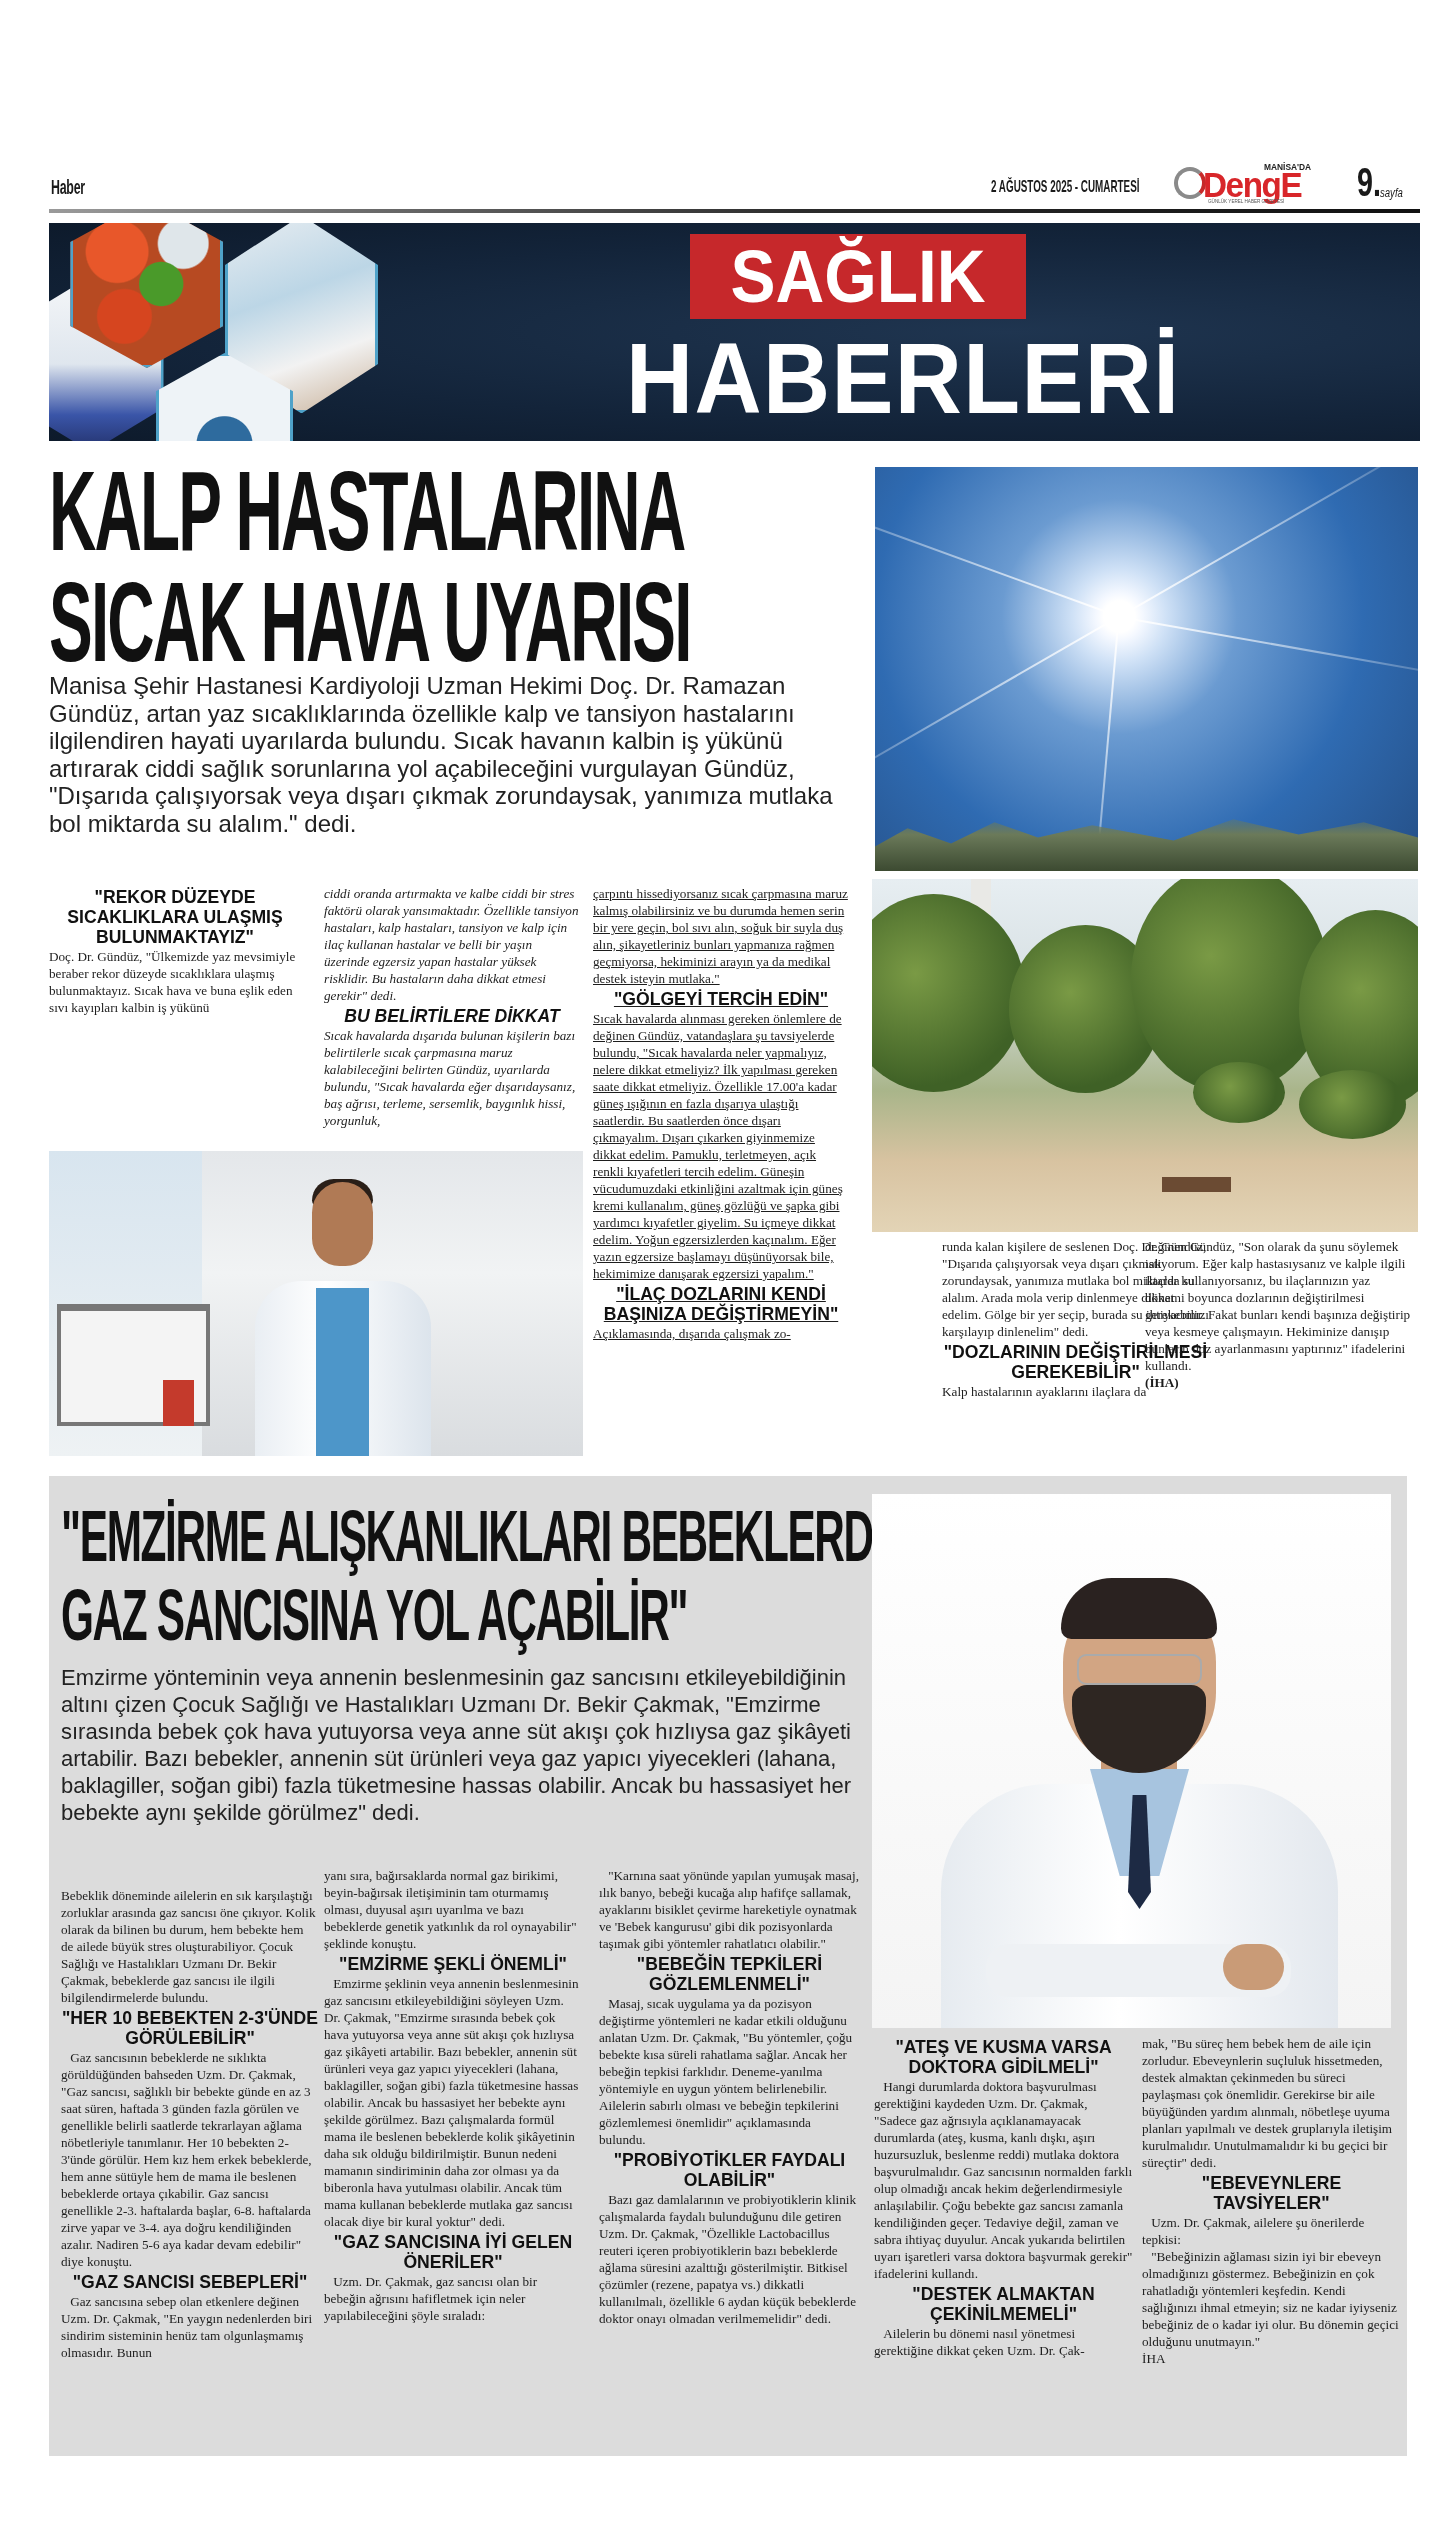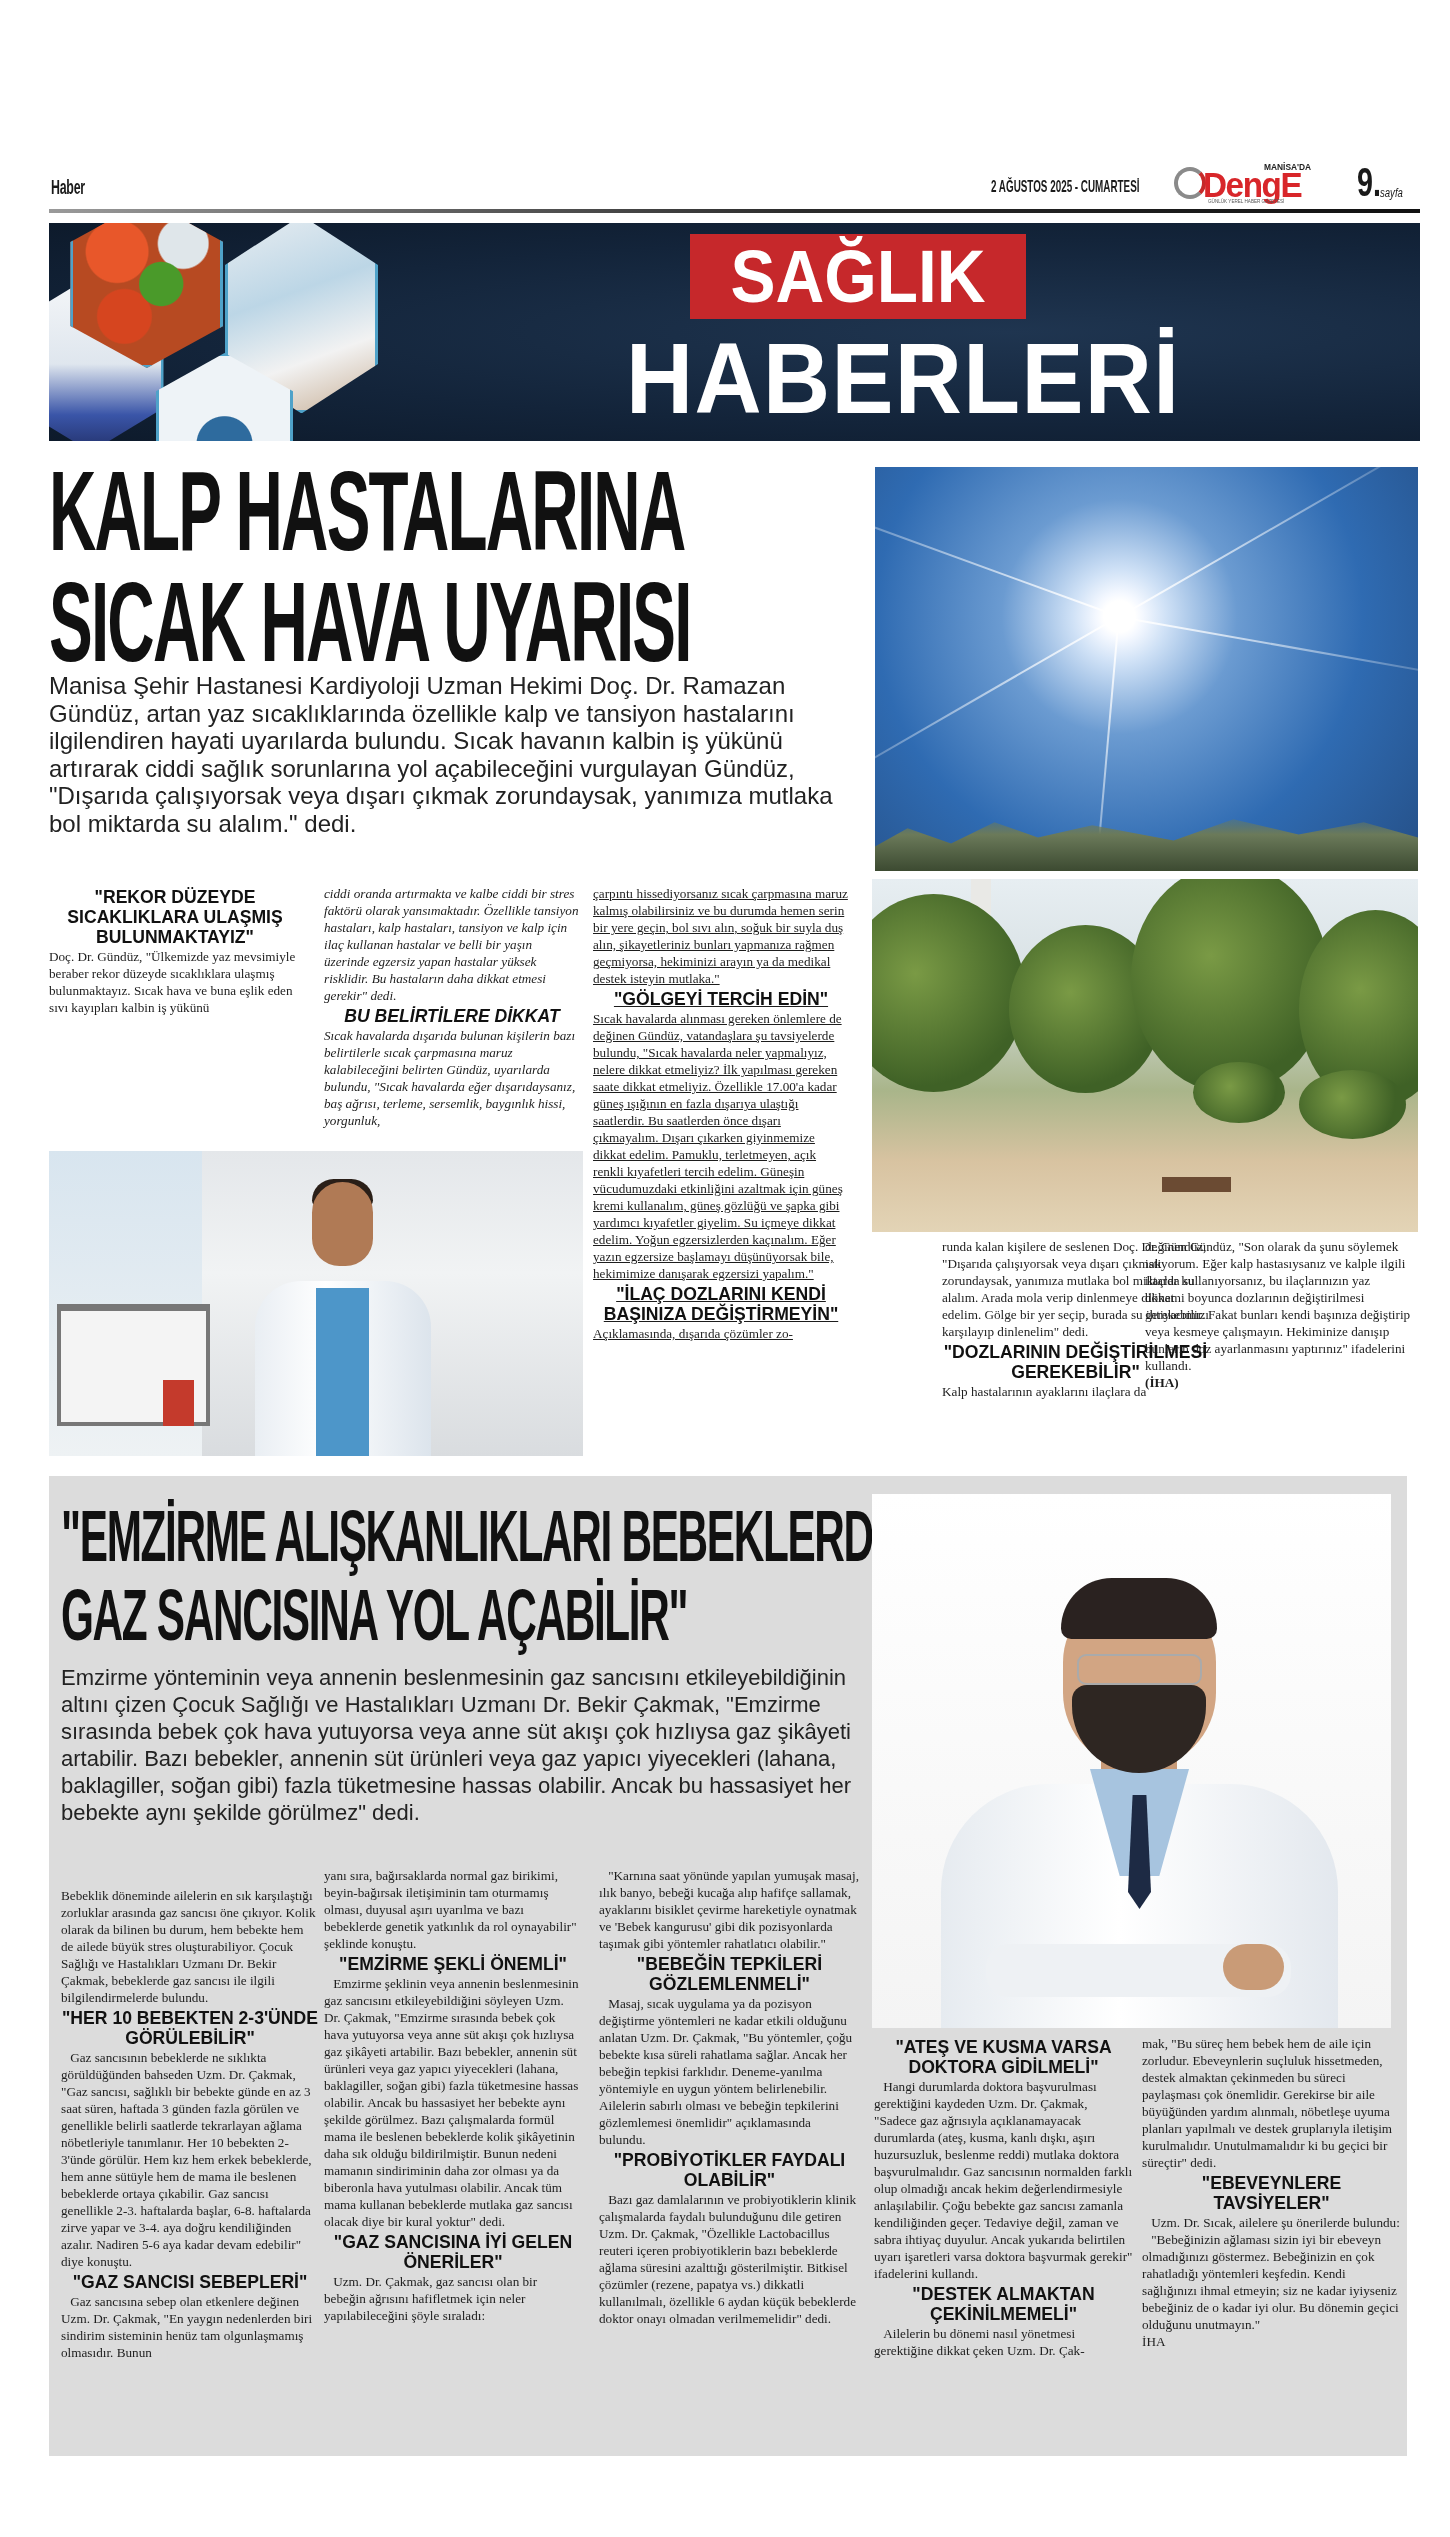--- a/index.html
+++ b/index.html
@@ -133,21 +133,21 @@
 <div class="col a1c2">
   <p>ciddi oranda artırmakta ve kalbe ciddi bir stres faktörü olarak yansımaktadır. Özellikle tansiyon hastaları, kalp hastaları, tansiyon ve kalp için ilaç kullanan hastalar ve belli bir yaşın üzerinde egzersiz yapan hastalar yüksek risklidir. Bu hastaların daha dikkat etmesi gerekir" dedi.</p>
   <div class="sub">BU BELİRTİLERE DİKKAT</div>
   <p>Sıcak havalarda dışarıda bulunan kişilerin bazı belirtilerle sıcak çarpmasına maruz kalabileceğini belirten Gündüz, uyarılarda bulundu, "Sıcak havalarda eğer dışarıdaysanız, baş ağrısı, terleme, sersemlik, baygınlık hissi, yorgunluk,</p>
 </div>
 <div class="col a1c3">
   <p>çarpıntı hissediyorsanız sıcak çarpmasına maruz kalmış olabilirsiniz ve bu durumda hemen serin bir yere geçin, bol sıvı alın, soğuk bir suyla duş alın, şikayetleriniz bunları yapmanıza rağmen geçmiyorsa, hekiminizi arayın ya da medikal destek isteyin mutlaka."</p>
   <div class="sub">"GÖLGEYİ TERCİH EDİN"</div>
   <p>Sıcak havalarda alınması gereken önlemlere de değinen Gündüz, vatandaşlara şu tavsiyelerde bulundu, "Sıcak havalarda neler yapmalıyız, nelere dikkat etmeliyiz? İlk yapılması gereken saate dikkat etmeliyiz. Özellikle 17.00'a kadar güneş ışığının en fazla dışarıya ulaştığı saatlerdir. Bu saatlerden önce dışarı çıkmayalım. Dışarı çıkarken giyinmemize dikkat edelim. Pamuklu, terletmeyen, açık renkli kıyafetleri tercih edelim. Güneşin vücudumuzdaki etkinliğini azaltmak için güneş kremi kullanalım, güneş gözlüğü ve şapka gibi yardımcı kıyafetler giyelim. Su içmeye dikkat edelim. Yoğun egzersizlerden kaçınalım. Eğer yazın egzersize başlamayı düşünüyorsak bile, hekimimize danışarak egzersizi yapalım."</p>
   <div class="sub">"İLAÇ DOZLARINI KENDİ BAŞINIZA DEĞİŞTİRMEYİN"</div>
-  <p>Açıklamasında, dışarıda çözümler zo-</p>
+  <p>Açıklamasında, dışarıda çalışmak zo-</p>
 </div>
 
 <div class="photo-doctor">
   <div class="window"></div>
   <div class="bed"></div>
   <div class="red"></div>
   <div class="coat"></div>
   <div class="shirt"></div>
   <div class="hair"></div>
   <div class="head"></div>
@@ -217,17 +217,17 @@
 </div>
 <div class="col a2c4">
   <div class="sub">"ATEŞ VE KUSMA VARSA DOKTORA GİDİLMELİ"</div>
   <p class="indent">Hangi durumlarda doktora başvurulması gerektiğini kaydeden Uzm. Dr. Çakmak, "Sadece gaz ağrısıyla açıklanamayacak durumlarda (ateş, kusma, kanlı dışkı, aşırı huzursuzluk, beslenme reddi) mutlaka doktora başvurulmalıdır. Gaz sancısının normalden farklı olup olmadığı ancak hekim değerlendirmesiyle anlaşılabilir. Çoğu bebekte gaz sancısı zamanla kendiliğinden geçer. Tedaviye değil, zaman ve sabra ihtiyaç duyulur. Ancak yukarıda belirtilen uyarı işaretleri varsa doktora başvurmak gerekir" ifadelerini kullandı.</p>
   <div class="sub">"DESTEK ALMAKTAN ÇEKİNİLMEMELİ"</div>
   <p class="indent">Ailelerin bu dönemi nasıl yönetmesi gerektiğine dikkat çeken Uzm. Dr. Çak-</p>
 </div>
 <div class="col a2c5">
   <p>mak, "Bu süreç hem bebek hem de aile için zorludur. Ebeveynlerin suçluluk hissetmeden, destek almaktan çekinmeden bu süreci paylaşması çok önemlidir. Gerekirse bir aile büyüğünden yardım alınmalı, nöbetleşe uyuma planları yapılmalı ve destek gruplarıyla iletişim kurulmalıdır. Unutulmamalıdır ki bu geçici bir süreçtir" dedi.</p>
   <div class="sub">"EBEVEYNLERE TAVSİYELER"</div>
-  <p class="indent">Uzm. Dr. Sıcak, ailelere şu önerilerde bulundu:</p>
+  <p class="indent">Uzm. Dr. Çakmak, ailelere şu önerilerde tepkisi:</p>
   <p class="indent">"Bebeğinizin ağlaması sizin iyi bir ebeveyn olmadığınızı göstermez. Bebeğinizin en çok rahatladığı yöntemleri keşfedin. Kendi sağlığınızı ihmal etmeyin; siz ne kadar iyiyseniz bebeğiniz de o kadar iyi olur. Bu dönemin geçici olduğunu unutmayın."</p>
   <p>İHA</p>
 </div>
 
 
 </body></html>

